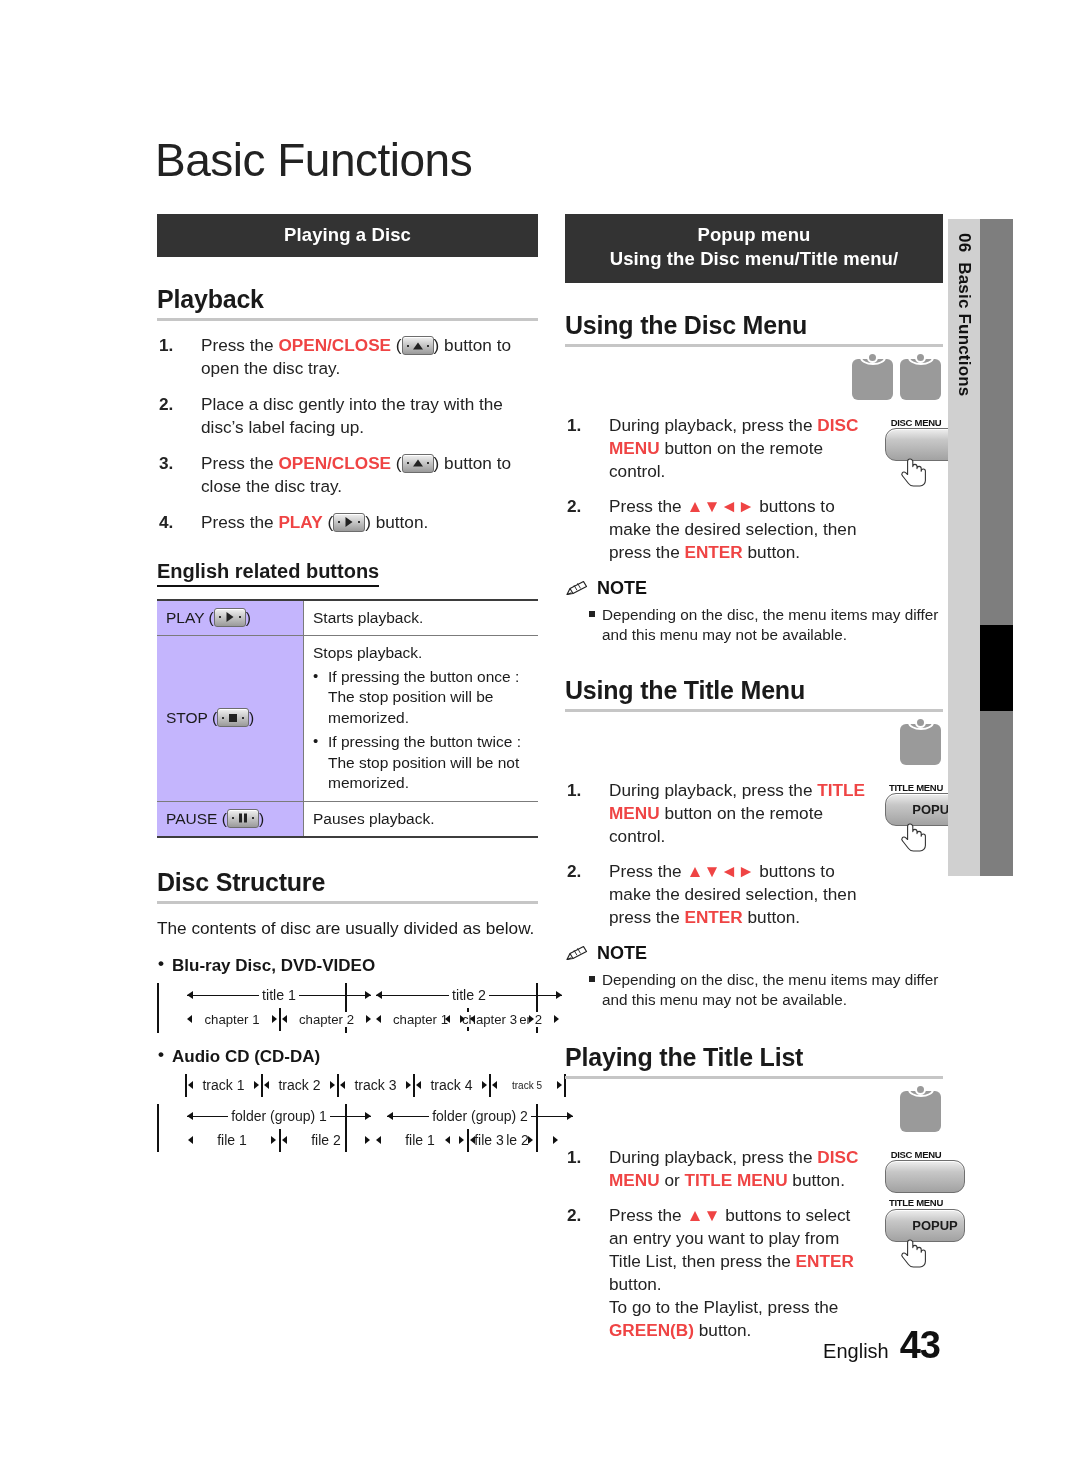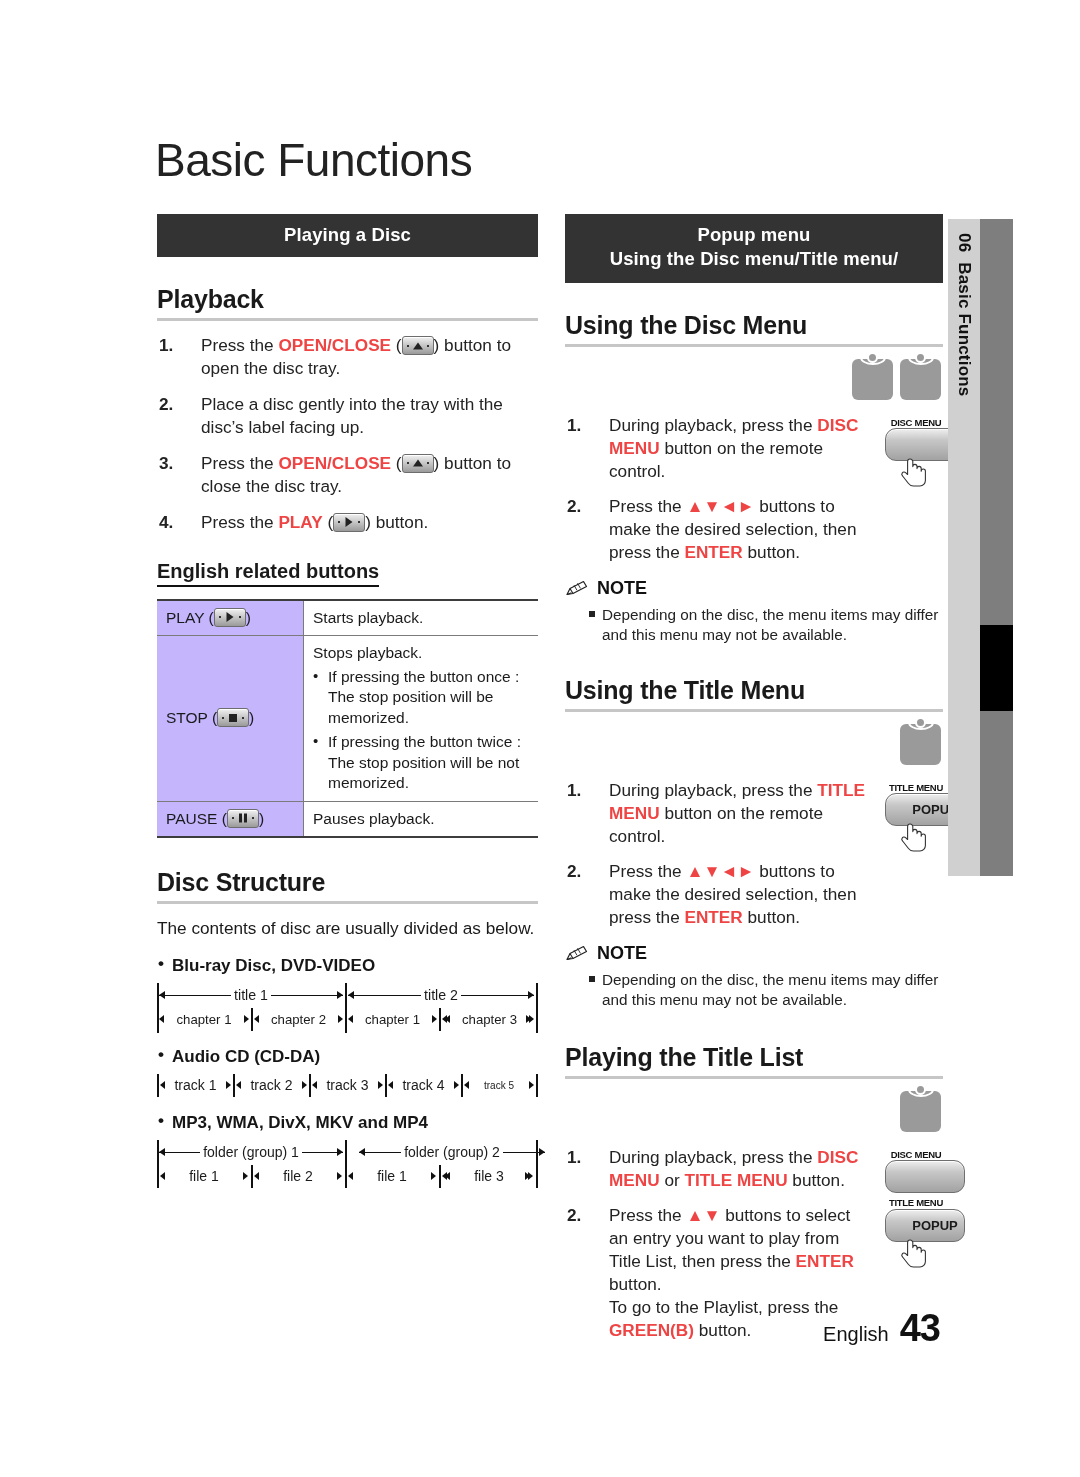--- a/index.html
+++ b/index.html
@@ -108,21 +108,21 @@
 
   
   .blt{
     position:relative;padding-left:15px;font-size:17px;font-weight:bold;
     margin-top:16px;color:#161616;
   }
   .blt:before{content:"\2022";position:absolute;left:1px;top:-2px;font-size:17px;}
 
   
   .diagram{margin-top:7px;position:relative;}
-  .drow{position:relative;height:25px;}
+  .drow{position:relative;height:25px;margin-left:28px;}
   .drow.thin{height:23px;}
   .seg{
     position:absolute;top:0;height:100%;
     display:flex;align-items:center;justify-content:center;
     font-size:14.2px;color:#1b1b1b;white-space:nowrap;
   }
   .seg .lbl{position:relative;z-index:2;background:#fff;padding:0 3px;}
   .seg .ln{
     position:absolute;left:0;right:0;top:50%;height:1px;background:#111;z-index:1;
   }
@@ -193,21 +193,21 @@
     transform-origin:left top;transform:rotate(90deg) translateY(-50%);
     white-space:nowrap;font-size:17px;font-weight:bold;color:#111;letter-spacing:.2px;
   }
   .side-bar{
     position:absolute;left:980px;top:219px;width:33px;height:657px;background:#7e7e7e;
   }
   .side-bar .mark{position:absolute;left:0;width:100%;top:406px;height:86px;background:#000;}
 
   
   .footer{
-    position:absolute;right:140px;bottom:127px;
+    position:absolute;right:140px;bottom:110px;
     display:flex;align-items:baseline;gap:11px;
   }
   .footer .lang{font-size:20px;color:#111;}
   .footer .pg{font-size:38px;font-weight:bold;color:#111;letter-spacing:-1px;}
 </style>
 </head>
 <body>
 
 <div id="page">
 
@@ -366,21 +366,20 @@
             <span class="lbl">track 4</span>
           </div>
           <div class="seg" style="left:307px;width:70px;font-size:10px;">
             <span class="arr lb"></span>
               <span class="arr rb"></span>
             <span class="lbl">track 5</span>
           </div>
         </div>
       </div>
 
-      <div class="blt">MP3, WMA, DivX, MKV and MP4</div>
       <div class="diagram">
         <div class="vbar" style="left:0;top:0;height:48px;"></div>
         <div class="vbar" style="left:188px;top:0;height:48px;"></div>
         <div class="vbar" style="left:379px;top:0;height:48px;"></div>
         <div class="drow">
           <div class="seg" style="left:2px;width:184px;font-size:14px;">
             <span class="ln"></span>
               <span class="arr l"></span>
               <span class="arr r"></span>
             <span class="lbl">folder (group) 1</span>

